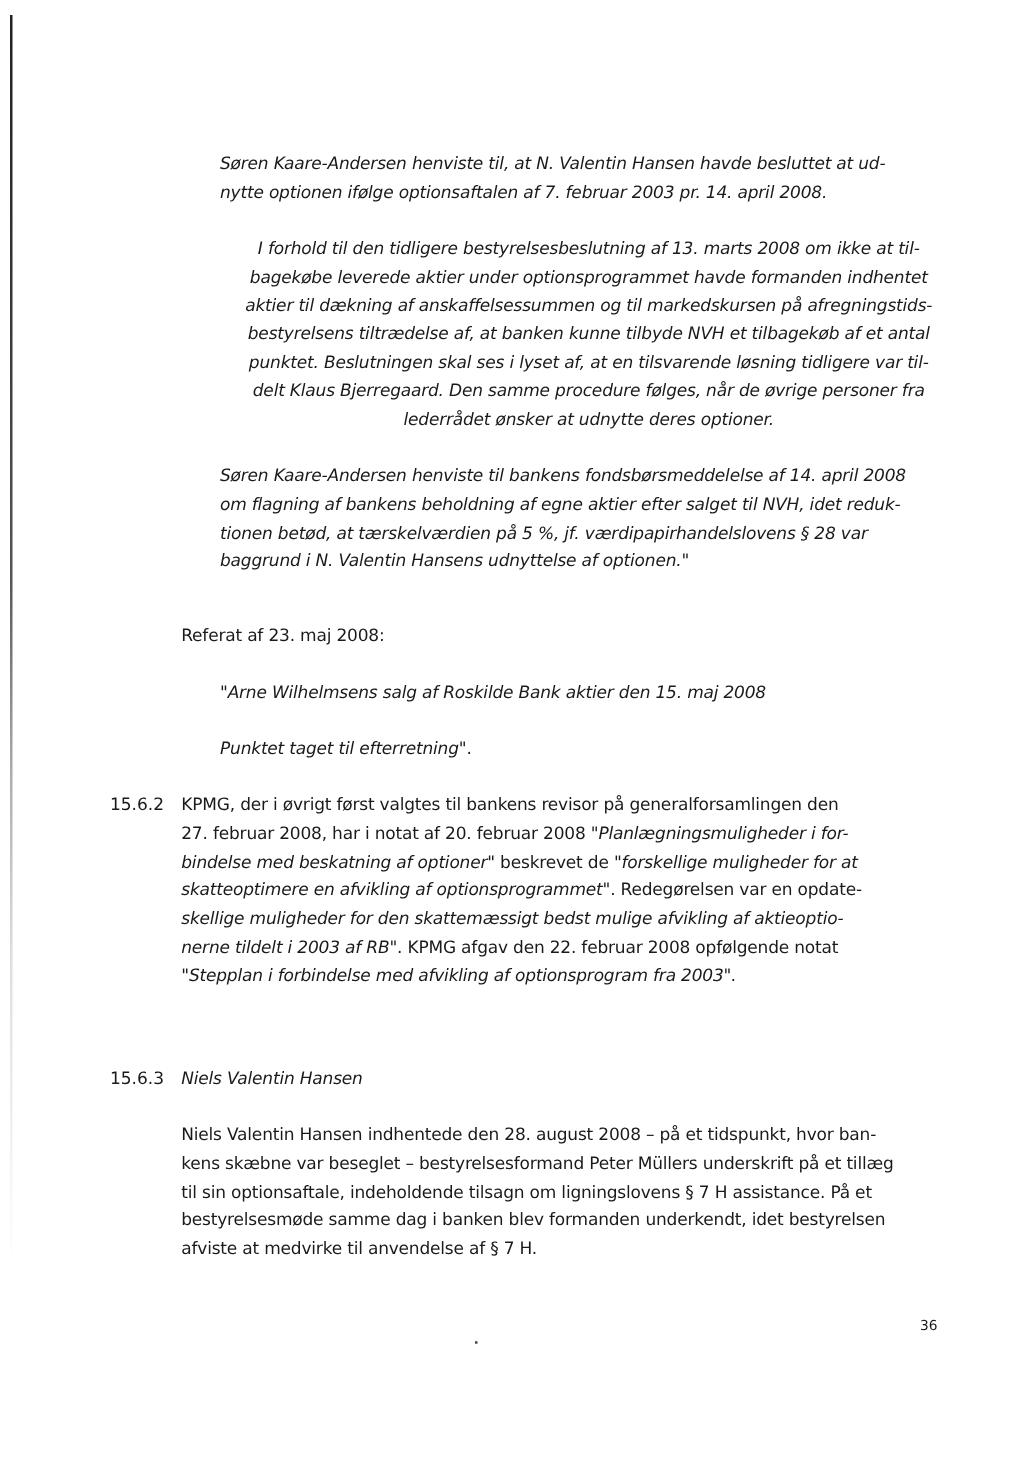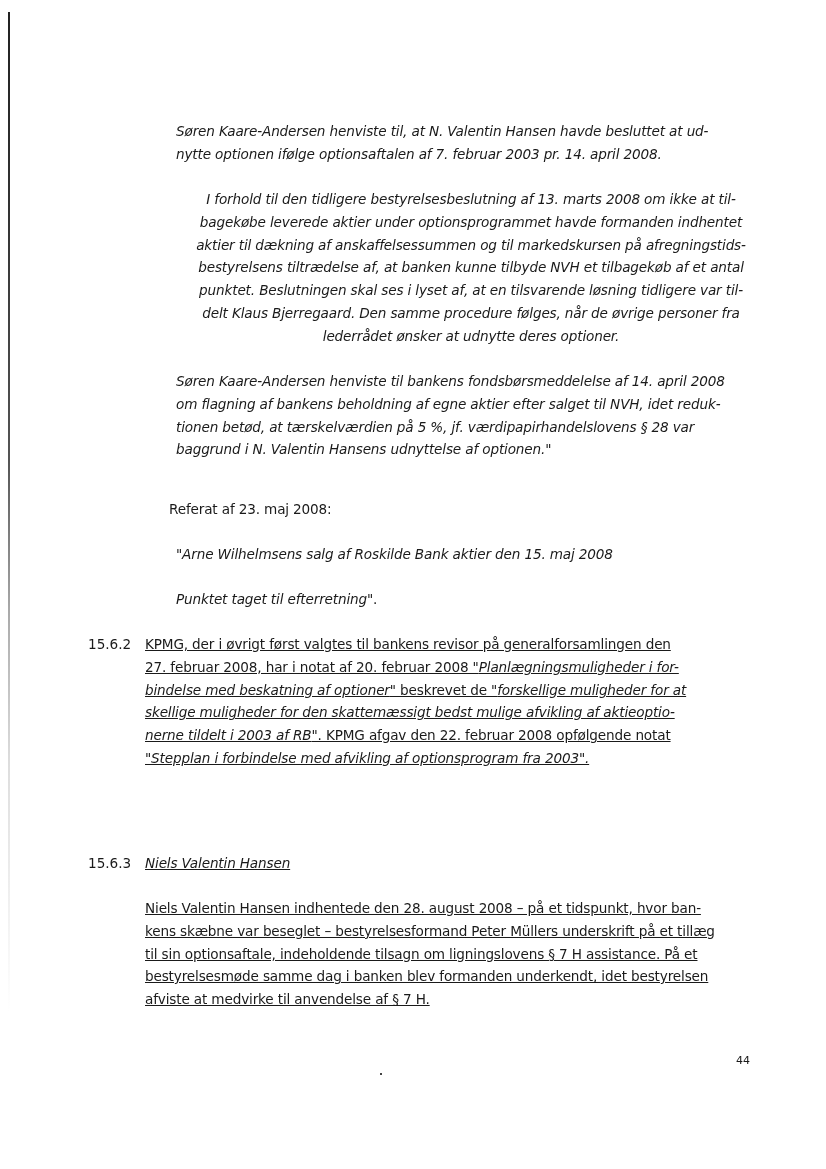--- a/index.html
+++ b/index.html
@@ -10,21 +10,21 @@
   }
   .left-rule {
     position: absolute; left: 8px; top: 12px; width: 1.5px; height: 1000px;
     background: linear-gradient(to bottom, #222 0%, #333 20%, #555 45%, #aaa 60%, #ddd 75%, #fff 100%);
   }
   .block { position: absolute; line-height: 22.8px; letter-spacing: -0.15px; }
   .it { font-style: italic; }
   .quote { left: 176px; width: 590px; font-style: italic; }
   .ref { left: 145px; width: 600px; }
   .sec-num { position: absolute; left: 88px; line-height: 22.8px; }
-  .sec-body { left: 145px; width: 610px; text-decoration: underline; }
+  .sec-body { left: 145px; width: 610px; }
   .page-num { position: absolute; left: 736px; top: 1054px; font-size: 11px; }
   .stray { position: absolute; left: 380px; top: 1073px; width: 2px; height: 2px; background: #444; }
   p { margin: 0; }
 </style>
 </head>
 <body>
 
 <div class="left-rule"></div>
 
 <div class="block quote" style="top:120px;">
@@ -42,44 +42,45 @@
   <p>lederrådet ønsker at udnytte deres optioner.</p>
 </div>
 
 <div class="block quote" style="top:370px;">
   <p>Søren Kaare-Andersen henviste til bankens fondsbørsmeddelelse af 14. april 2008</p>
   <p>om flagning af bankens beholdning af egne aktier efter salget til NVH, idet reduk-</p>
   <p>tionen betød, at tærskelværdien på 5 %, jf. værdipapirhandelslovens § 28 var</p>
   <p>baggrund i N. Valentin Hansens udnyttelse af optionen."</p>
 </div>
 
-<div class="block ref" style="top:498px;margin-left:24px;">
+<div class="block ref" style="top:498px;">
   <p>Referat af 23. maj 2008:</p>
 </div>
 <div class="block quote" style="top:543px;">
   <p>"Arne Wilhelmsens salg af Roskilde Bank aktier den 15. maj 2008</p>
 </div>
 <div class="block quote" style="top:588px;">
   <p><span class="it">Punktet taget til efterretning</span><span style="font-style:normal">".</span></p>
 </div>
 
 <div class="sec-num" style="top:633px;">15.6.2</div>
 <div class="block sec-body" style="top:633px;" id="sec2">
     <p><span>KPMG, der i øvrigt først valgtes til bankens revisor på generalforsamlingen den</span></p>
     <p><span>27. februar 2008, har i notat af 20. februar 2008 "</span><span class="it">Planlægningsmuligheder i for-</span></p>
     <p><span class="it">bindelse med beskatning af optioner</span><span>" beskrevet de "</span><span class="it">forskellige muligheder for at</span></p>
+    <p><span class="it">skatteoptimere en afvikling af optionsprogrammet</span><span>". Redegørelsen var en opdate-</span></p>
     <p><span class="it">skellige muligheder for den skattemæssigt bedst mulige afvikling af aktieoptio-</span></p>
     <p><span class="it">nerne tildelt i 2003 af RB</span><span>". KPMG afgav den 22. februar 2008 opfølgende notat</span></p>
     <p><span class="it">"Stepplan i forbindelse med afvikling af optionsprogram fra 2003".</span></p>
   </div>
 
 <div class="sec-num" style="top:852px;">15.6.3</div>
 <div class="block sec-body it" style="top:852px;">Niels Valentin Hansen</div>
 <div class="block sec-body" style="top:897px;">
   <p>Niels Valentin Hansen indhentede den 28. august 2008 – på et tidspunkt, hvor ban-</p>
   <p>kens skæbne var beseglet – bestyrelsesformand Peter Müllers underskrift på et tillæg</p>
   <p>til sin optionsaftale, indeholdende tilsagn om ligningslovens § 7 H assistance. På et</p>
   <p>bestyrelsesmøde samme dag i banken blev formanden underkendt, idet bestyrelsen</p>
   <p>afviste at medvirke til anvendelse af § 7 H.</p>
 </div>
 
-<div class="page-num">44</div>
+<div class="page-num">36</div>
 <div class="stray"></div>
 
 </body></html>

